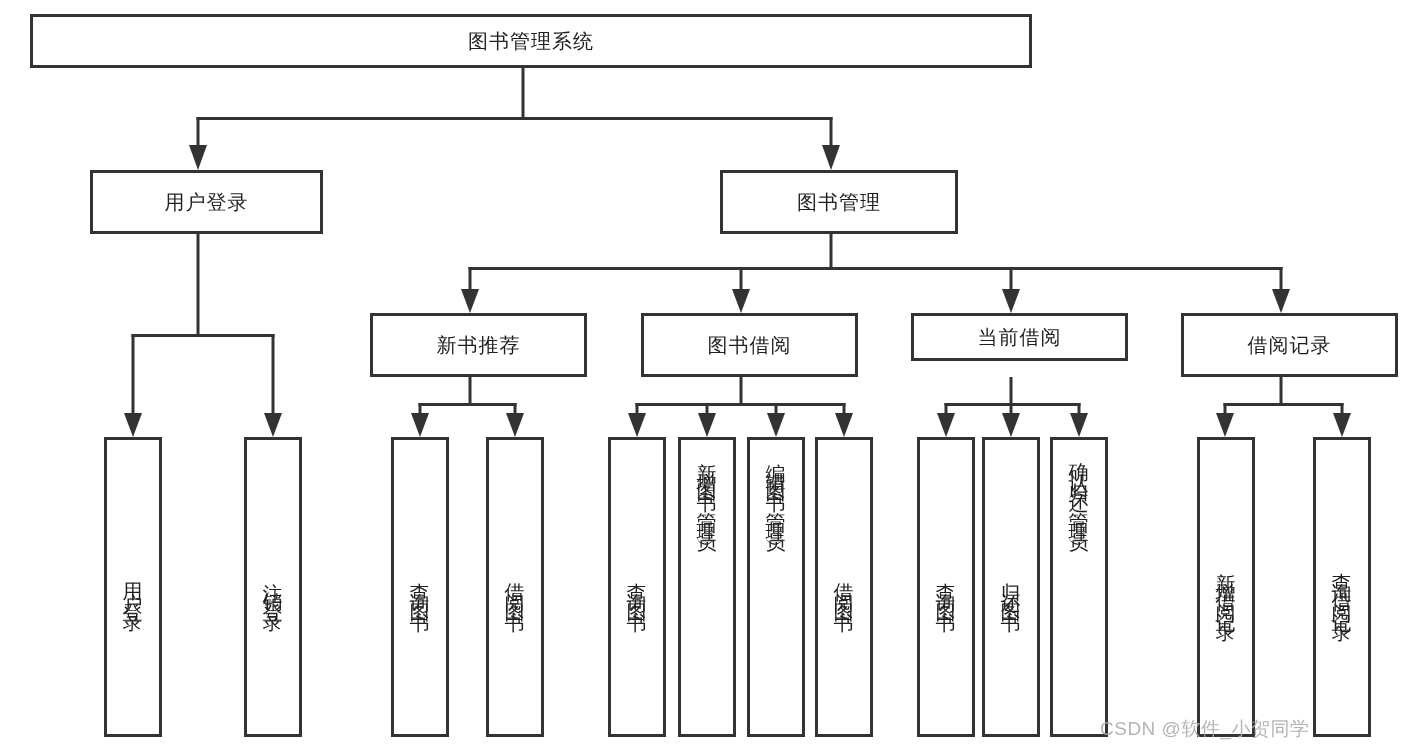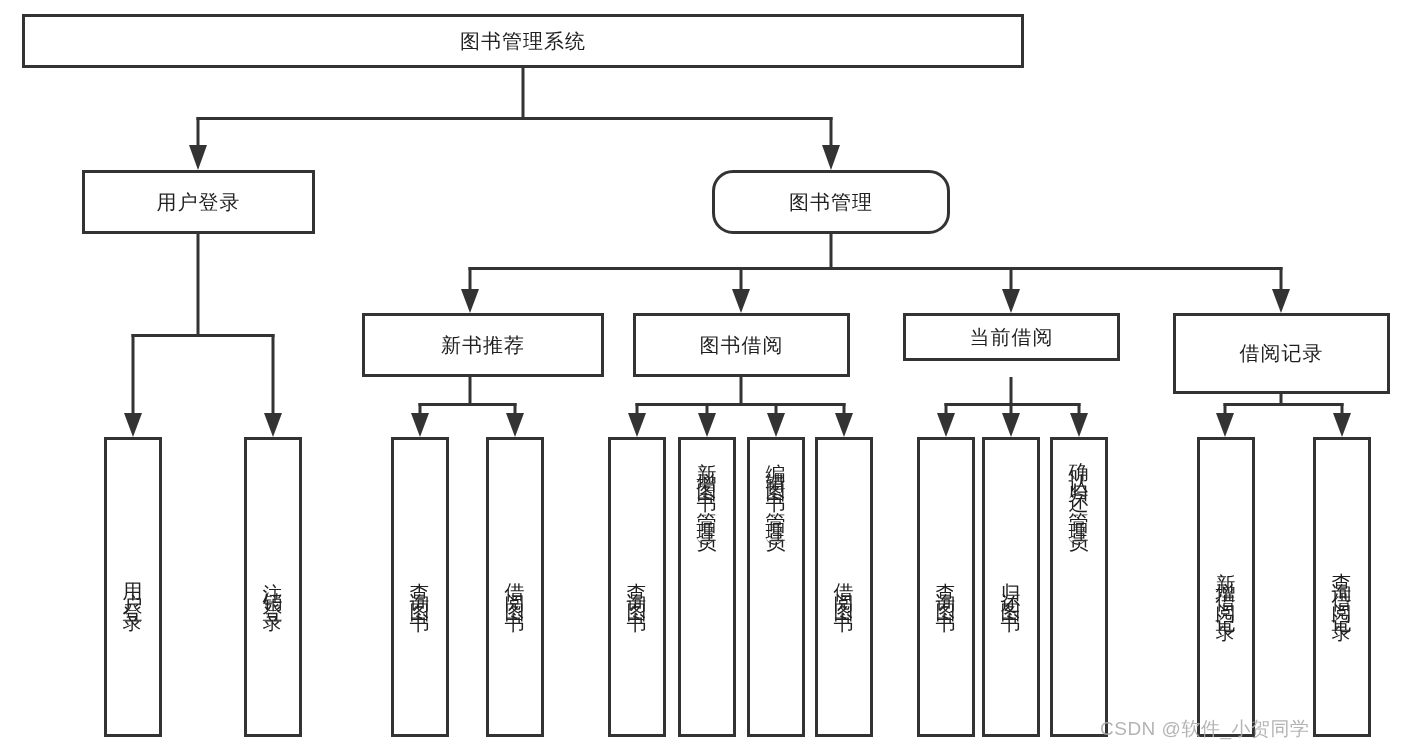--- a/index.html
+++ b/index.html
@@ -29,20 +29,21 @@
     background: #ffffff;
     z-index: 2;
     font-size: 20px;
     color: #1f1f1f;
   }
   .hbox {
     display: flex;
     align-items: center;
     justify-content: center;
     letter-spacing: 1px;
+    margin-left: 8px;
   }
   .vbox {
     top: 437px;
     height: 300px;
     width: 58px;
     writing-mode: vertical-rl;
     text-orientation: mixed;
     text-align: center;
     line-height: 52px;
     letter-spacing: 10px;
@@ -143,34 +144,34 @@
     </g>
   </svg>
 
   <div class="node hbox" style="left:22px; top:14px; width:1002px; height:54px;">
     <span>图书管理系统</span>
   </div>
 
   <div class="node hbox" style="left:82px; top:170px; width:233px; height:64px;">
     <span>用户登录</span>
   </div>
-  <div class="node hbox" style="left:712px; top:170px; width:238px; height:64px;border-radius:21px;">
+  <div class="node hbox" style="left:712px; top:170px; width:238px; height:64px;">
     <span>图书管理</span>
   </div>
 
-  <div class="node hbox" style="left:362px; top:313px; width:242px; height:64px;">
+  <div class="node hbox" style="left:362px; top:313px; width:217px; height:64px;">
     <span>新书推荐</span>
   </div>
   <div class="node hbox" style="left:633px; top:313px; width:217px; height:64px;">
     <span>图书借阅</span>
   </div>
   <div class="node hbox" style="left:903px; top:313px; width:217px; height:48px;">
     <span>当前借阅</span>
   </div>
-  <div class="node hbox" style="left:1173px; top:313px; width:217px; height:81px;">
+  <div class="node hbox" style="left:1173px; top:313px; width:217px; height:64px;">
     <span>借阅记录</span>
   </div>
 
   <div class="node vbox" style="left:104px;">
     <span>用户登录</span>
   </div>
   <div class="node vbox" style="left:244px;">
     <span>注销登录</span>
   </div>
 

